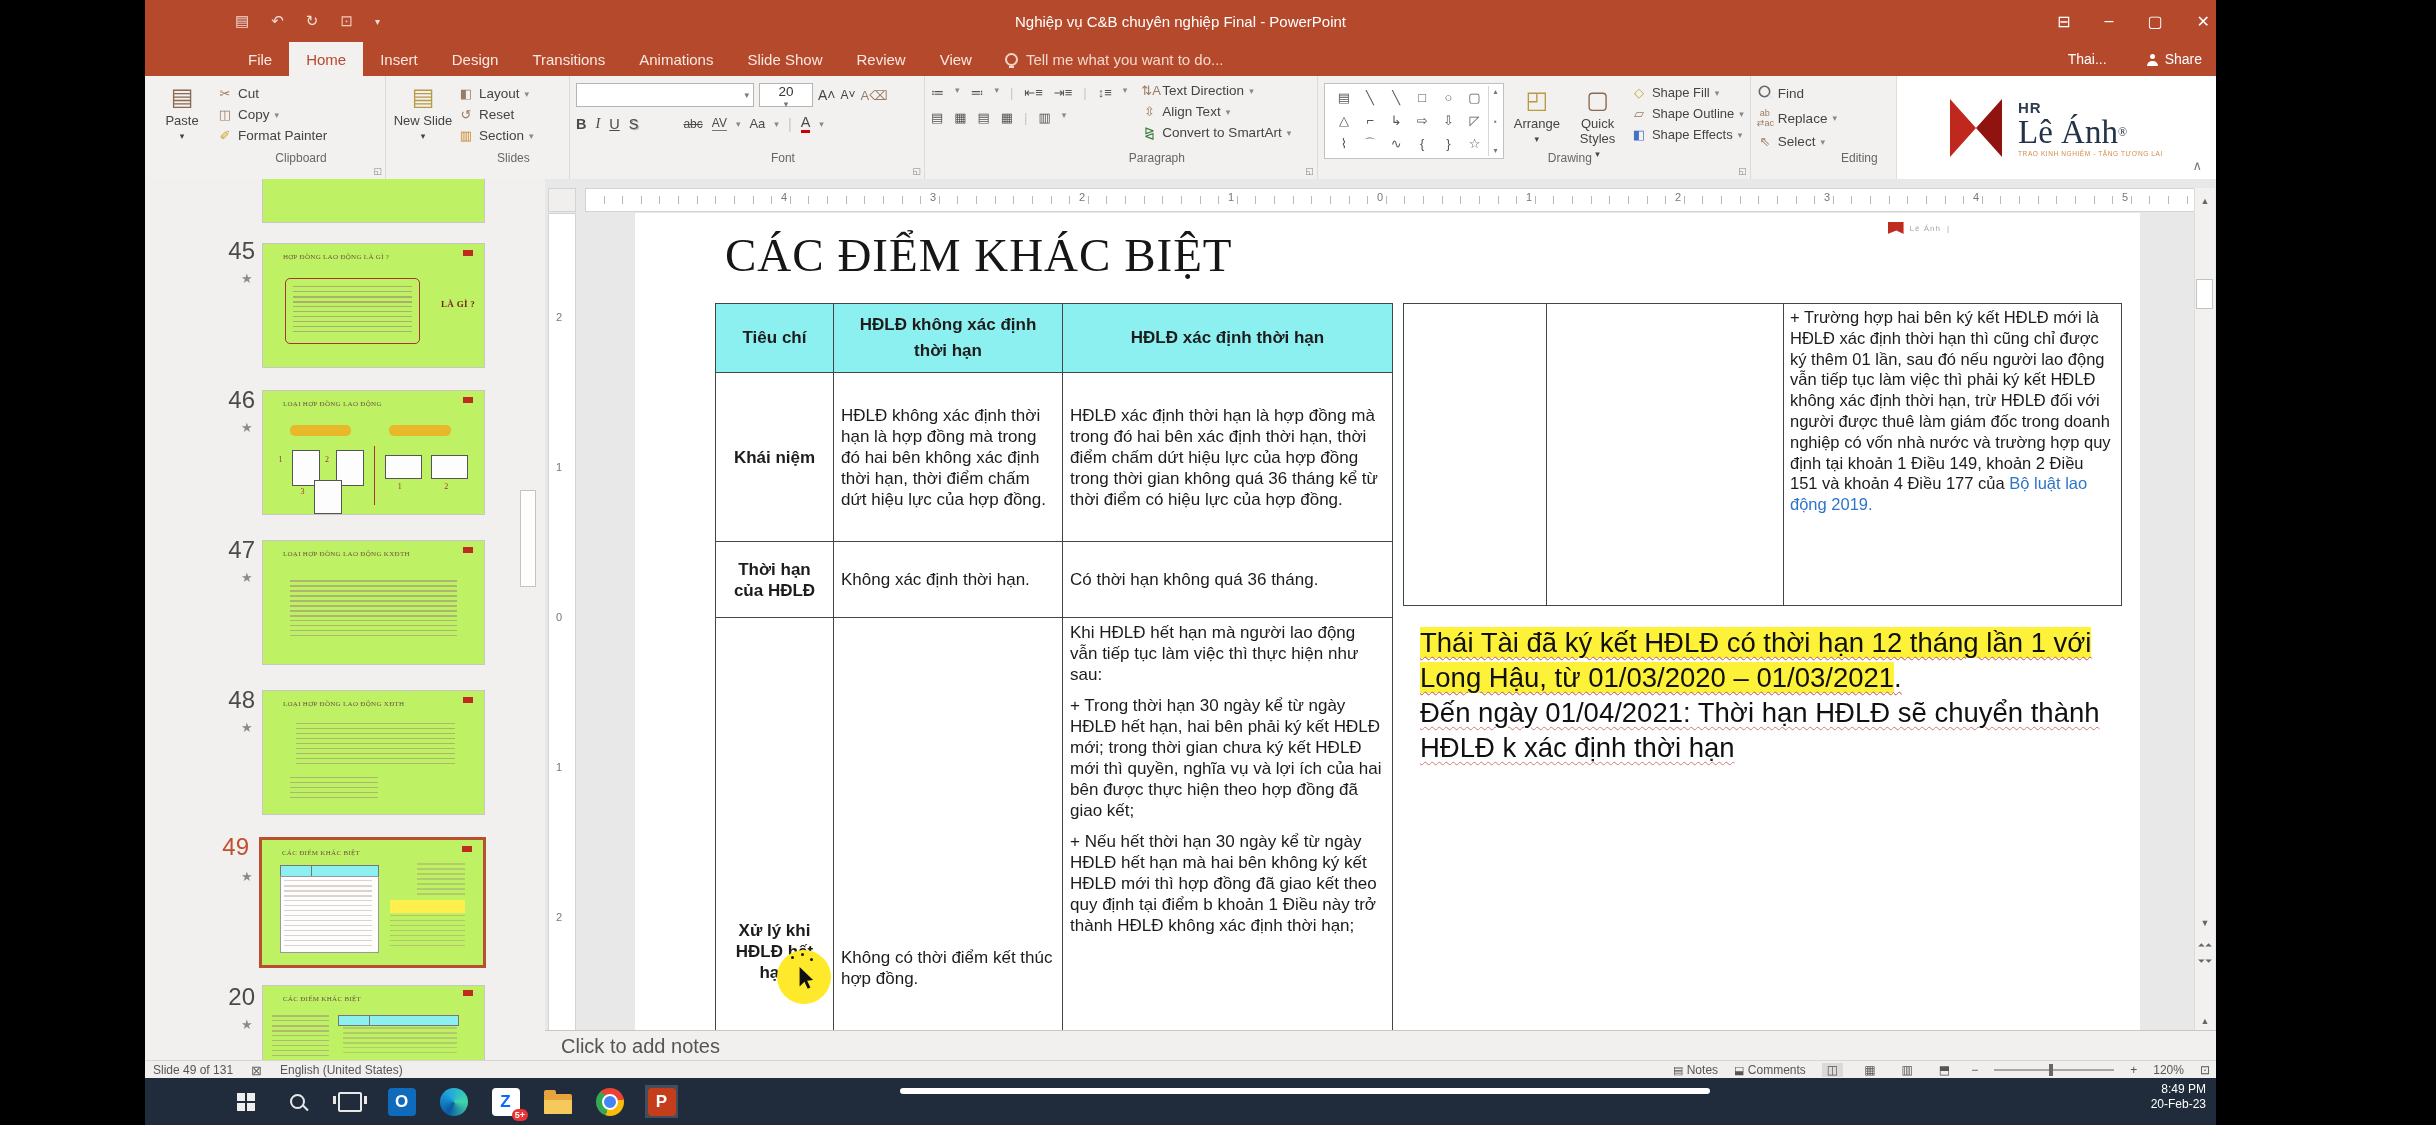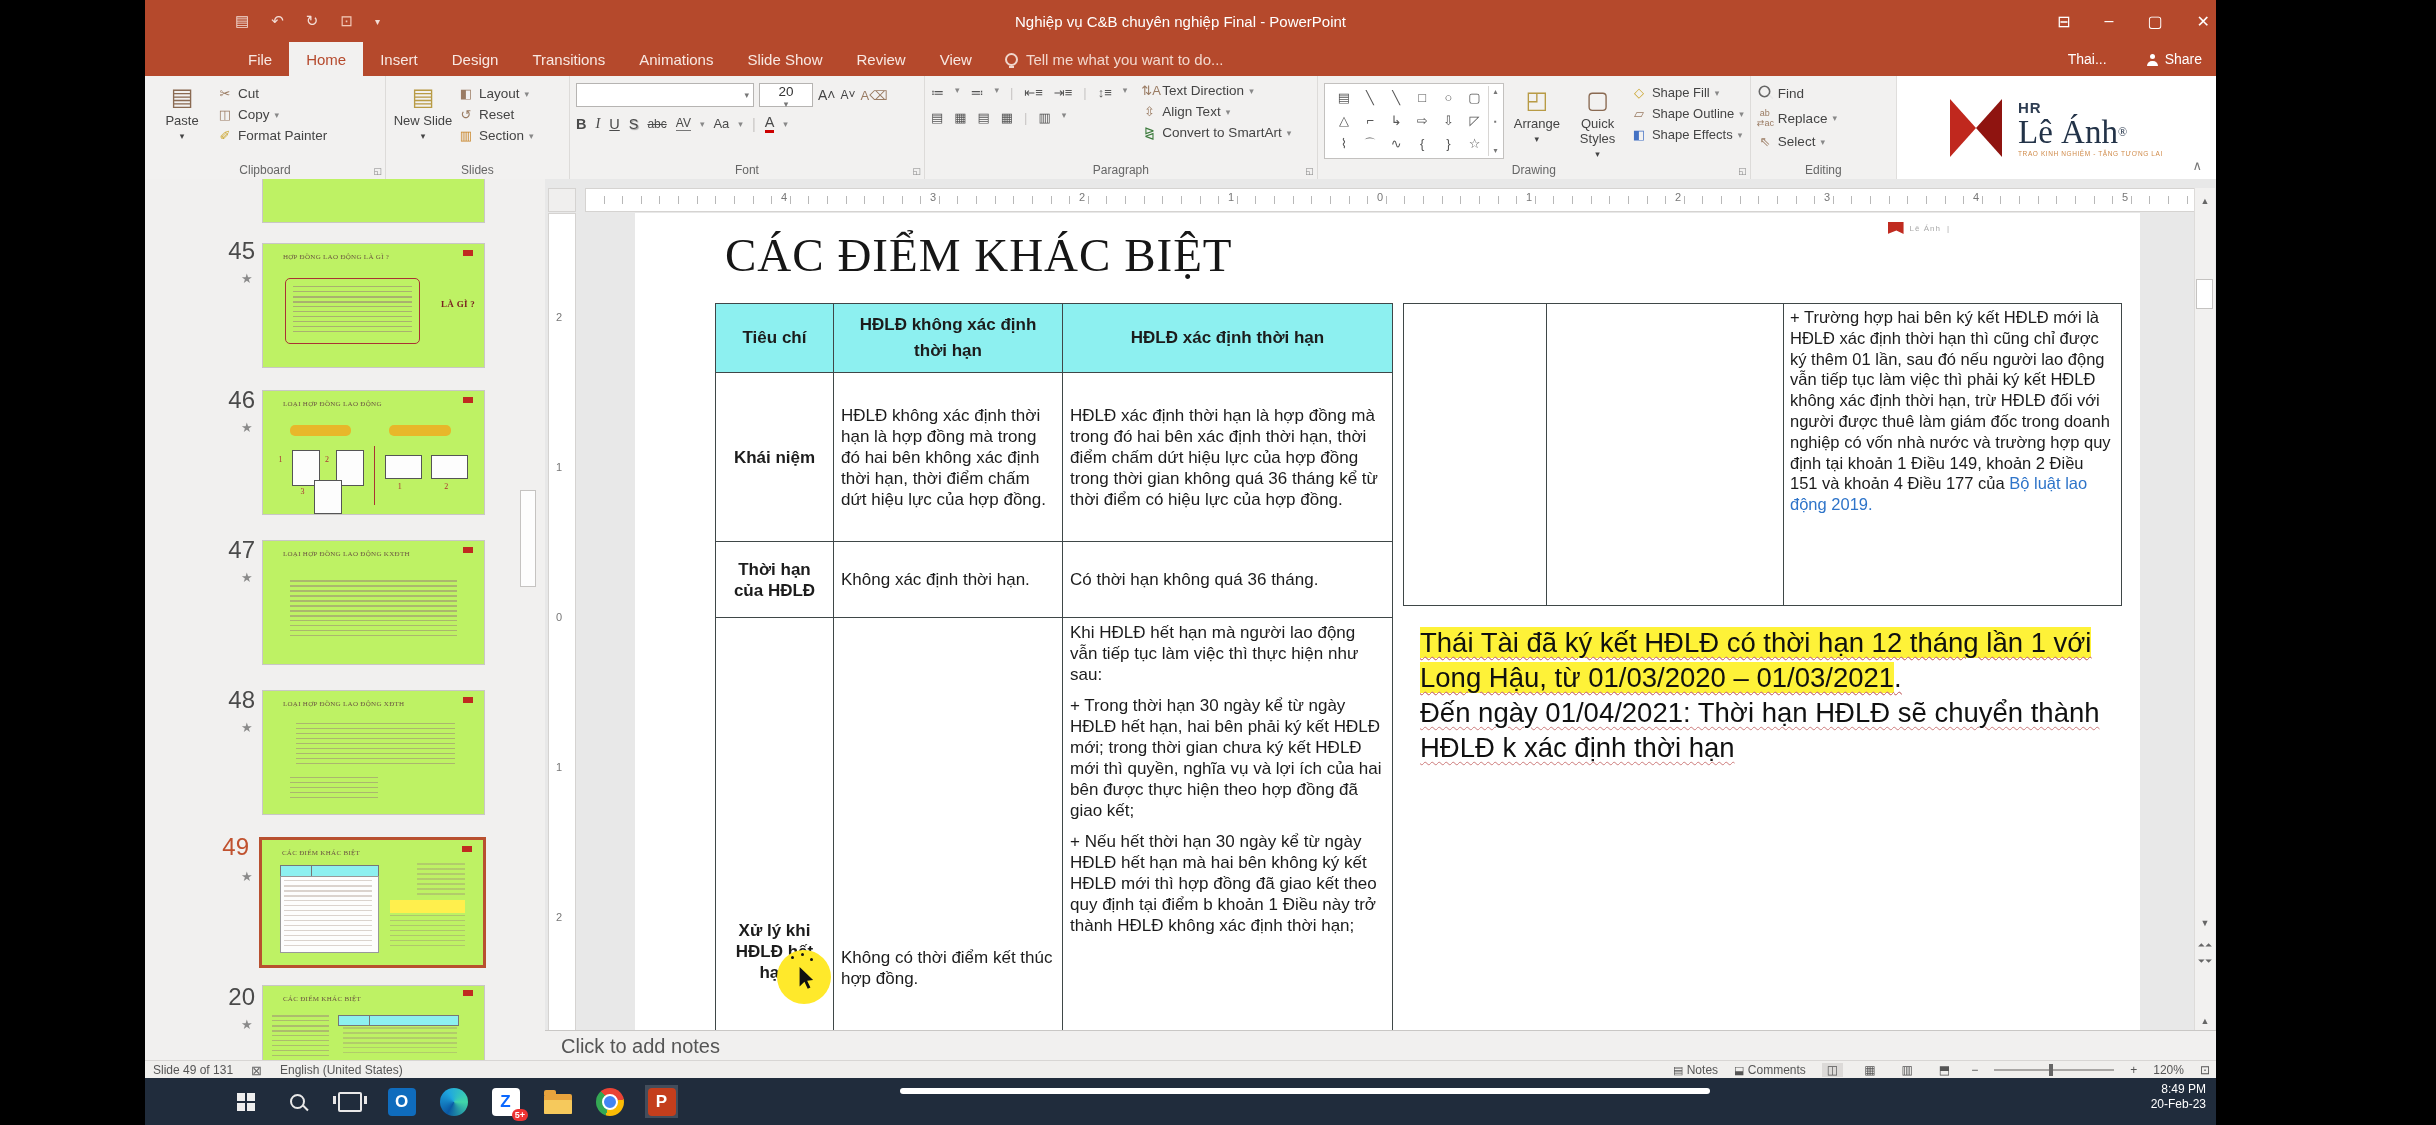--- a/index.html
+++ b/index.html
@@ -12,21 +12,21 @@
   .win-controls{position:absolute;right:6px;top:0;height:42px;display:flex;align-items:center;gap:34px;color:#fff;font-size:16px;}
   
   .tabrow{position:absolute;left:0;top:42px;width:100%;height:34px;background:#b5492c;display:flex;align-items:stretch;color:#f8e8e2;font-size:15px;}
   .tab{display:flex;align-items:center;padding:0 17px;cursor:default;}
   .tab.active{background:#f2f1f0;color:#b5492c;}
   .tellme{display:flex;align-items:center;gap:8px;padding:0 16px;color:#f2d7cd;}
   .tabrow-right{position:absolute;right:14px;top:42px;height:34px;display:flex;align-items:center;gap:40px;color:#fff;font-size:14px;}
   
   .ribbon{position:absolute;left:0;top:76px;width:100%;height:103px;background:#f2f1f0;border-bottom:1px solid #cfcdcb;display:flex;align-items:stretch;color:#444;}
   .rgroup{position:relative;display:flex;flex-direction:column;border-right:1px solid #dddbd9;padding:4px 6px 0 6px;}
-  .rgroup .glabel{position:absolute;bottom:2px;left:0;width:100%;text-align:center;font-size:12px;color:#666;}
+  .rgroup .glabel{position:absolute;bottom:14px;left:0;width:100%;text-align:center;font-size:12px;color:#666;padding-left:36px;}
   .rbody{display:flex;flex:1;margin-bottom:18px;gap:4px;}
   .bigbtn{display:flex;flex-direction:column;align-items:center;justify-content:flex-start;width:62px;font-size:13px;text-align:center;padding-top:4px;gap:3px;}
   .bigbtn .bic{font-size:24px;line-height:26px;color:#8a6a52;}
   .smallcol{display:flex;flex-direction:column;justify-content:flex-start;gap:6px;padding-top:6px;font-size:13.5px;}
   .srow{display:flex;align-items:center;gap:5px;white-space:nowrap;}
   .sic{color:#9a7b62;font-size:13px;width:16px;text-align:center;}
   .combo{background:#fff;border:1px solid #b6b4b2;height:22px;display:flex;align-items:center;justify-content:space-between;padding:0 4px;font-size:13.5px;color:#333;}
   .fbtnrow{display:flex;align-items:center;gap:9px;font-size:14.5px;color:#4a4a4a;margin-top:7px;}
   .gallery{background:#fff;border:1px solid #c3c1bf;width:182px;display:flex;padding:2px 0 2px 6px;}
   .gal-glyphs{flex:1;display:grid;grid-template-columns:repeat(6,1fr);font-size:13px;color:#555;line-height:16px;align-items:center;justify-items:center;}
@@ -242,21 +242,21 @@
           </div>
         <span style="font-size:14px;">A˄</span>
         <span style="font-size:12px;">A˅</span>
         <span style="font-size:13px;color:#9a7b62;">A⌫</span>
       </div>
       <div class="fbtnrow">
         <b>B</b>
         <i style="font-family:'Liberation Serif',serif;">I</i>
         <u>U</u>
         <span style="text-shadow:1px 1px 1px #999;">S</span>
-        <s style="font-size:12px;">abc</s>
+        <s style="font-size:12px;margin-left:36px;">abc</s>
         <span style="font-size:12px;border-bottom:1px solid #777;">AV</span>
           <span style="font-size:9px;color:#888;">▾</span>
         <span style="font-size:13px;">Aa</span>
           <span style="font-size:9px;color:#888;">▾</span>
         <span style="color:#c8c6c4;">|</span>
         <span style="border-bottom:3px solid #c00;">A</span>
           <span style="font-size:9px;color:#888;">▾</span>
       </div>
       <div class="glabel">Font</div>
       <span class="launcher">◱</span>

